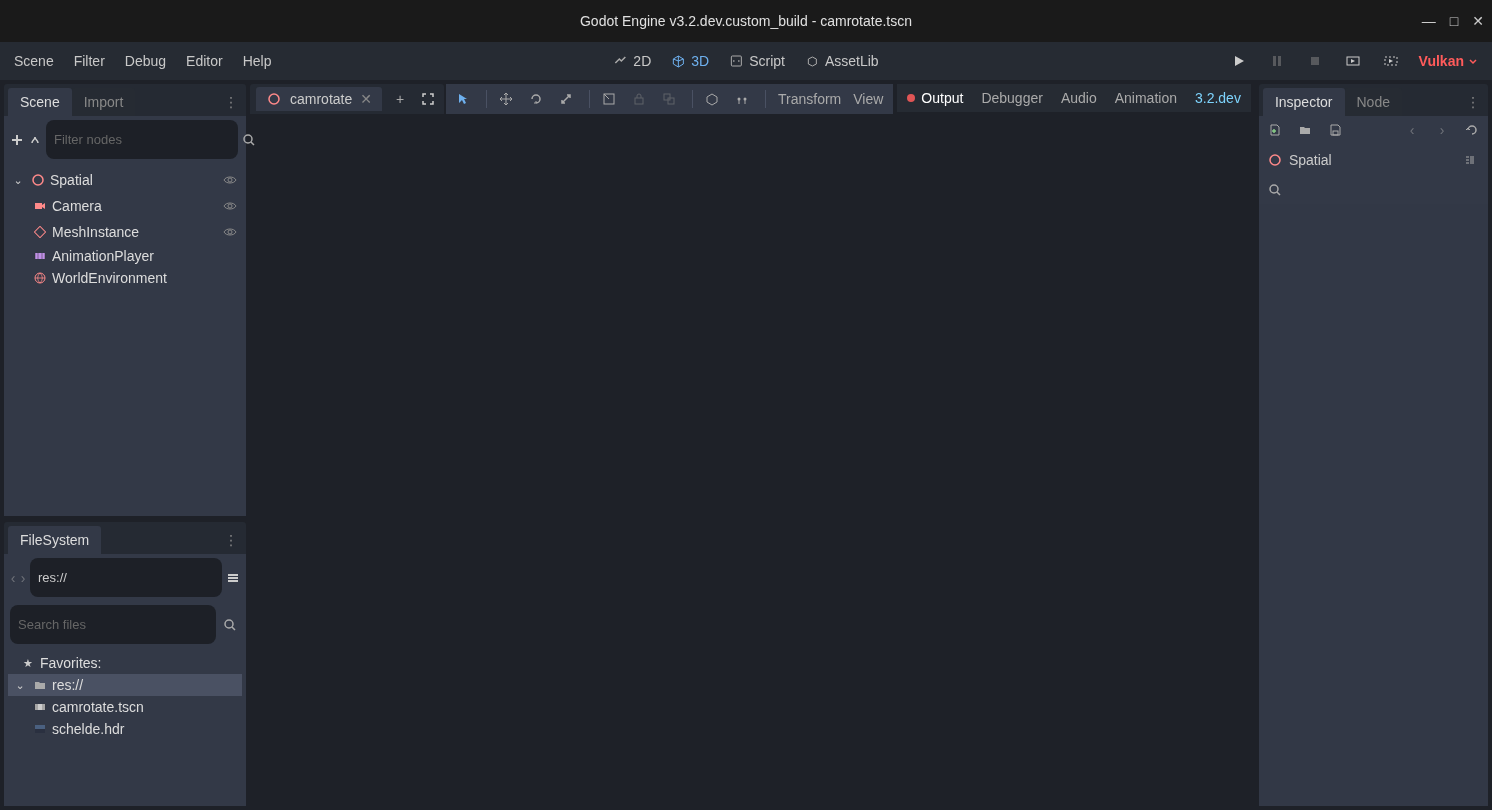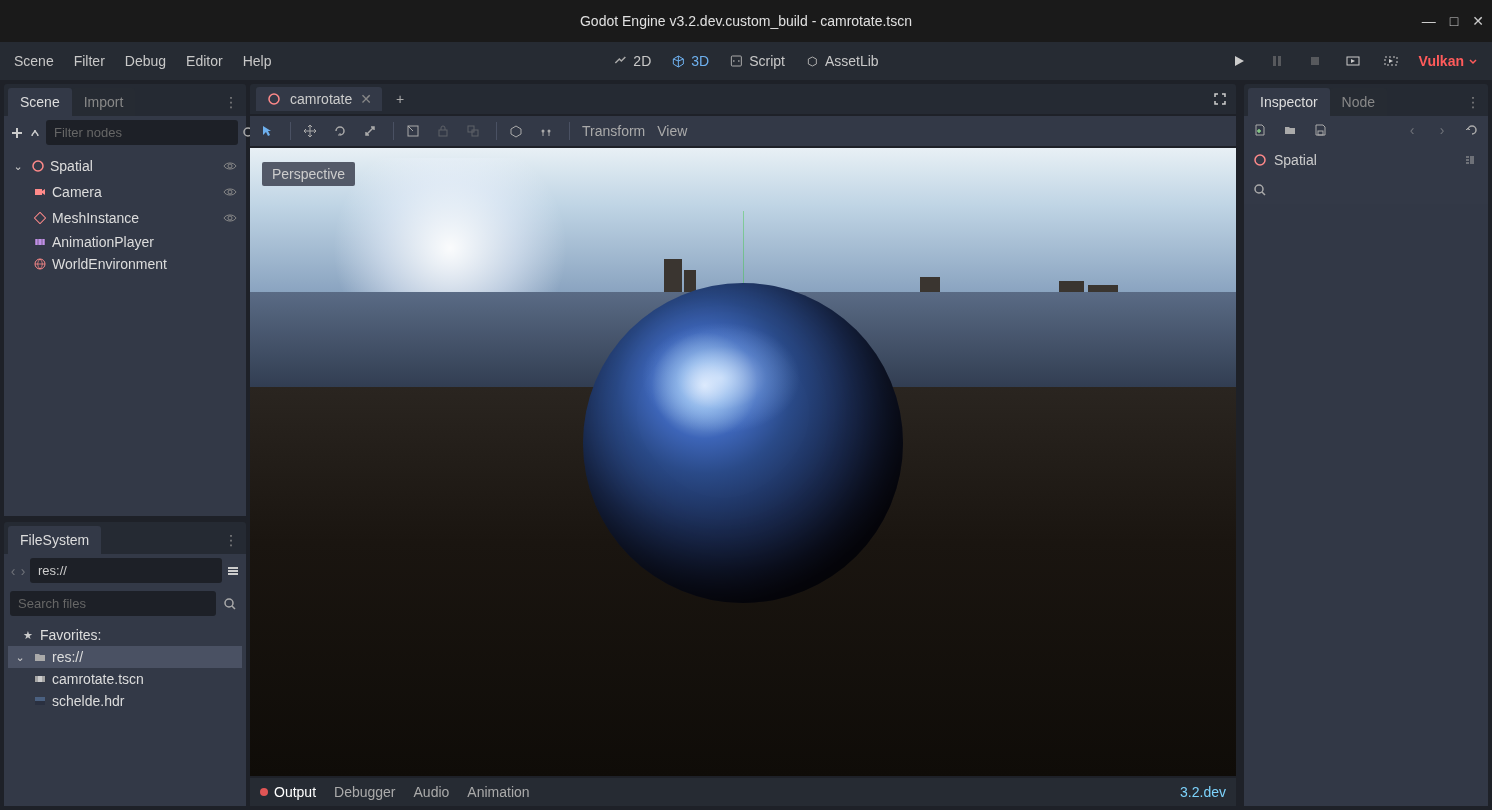--- a/index.html
+++ b/index.html
@@ -22,35 +22,35 @@
 
 .main { display: flex; height: calc(810px - 80px); background: #1e2128; }
 
 .left-panel { width: 250px; display: flex; flex-direction: column; gap: 6px; padding: 4px; }
 .panel { background: #252a33; border-radius: 3px; display: flex; flex-direction: column; }
 .panel-tabs { display: flex; align-items: center; padding: 4px 4px 0; position: relative; }
 .panel-tab { padding: 6px 12px; color: #888; cursor: pointer; background: #262b33; border-radius: 3px 3px 0 0; }
 .panel-tab.active { background: #333947; color: #ddd; }
 .panel-dots { position: absolute; right: 8px; color: #888; cursor: pointer; }
 .toolbar-row { display: flex; align-items: center; padding: 4px 6px; gap: 4px; background: #333947; }
-.filter-input { flex: 1; background: #1d2027; border: none; color: #ccc; padding: 5px 8px; border-radius: 3px; font-size: 13px; }
+.filter-input { flex: 1; background: #1d2027; border: none; color: #ccc; padding: 12px 8px; border-radius: 8px; font-size: 13px; }
 .filter-input::placeholder { color: #666; }
 .icon-btn { width: 20px; height: 20px; display: inline-flex; align-items: center; justify-content: center; color: #aaa; cursor: pointer; }
 
 .tree { padding: 4px; flex: 1; overflow: auto; background: #333947; }
 .tree-row { display: flex; align-items: center; padding: 3px 2px; gap: 4px; cursor: pointer; }
 .tree-row.selected { background: #2d3340; }
 .tree-icon { width: 16px; height: 16px; display: inline-flex; align-items: center; justify-content: center; font-size: 11px; }
 .tree-label { flex: 1; color: #ddd; }
 .eye { margin-left: auto; color: #888; }
 
 .scene-panel { flex: 0 0 432px; }
 .fs-panel { flex: 1; }
 
-.center-panel { flex: 1; display: flex; flex-direction: column; padding: 4px 4px 4px 0; gap: 2px; }
+.center-panel { flex: 1; display: flex; flex-direction: row; padding: 4px 4px 4px 0; gap: 2px; }
 .scene-tabs { height: 30px; display: flex; align-items: center; gap: 8px; padding: 0 6px; background: #252a33; border-radius: 3px 3px 0 0; }
 .scene-tab { display: flex; align-items: center; gap: 8px; background: #333947; padding: 4px 10px; border-radius: 3px 3px 0 0; }
 .close-x { color: #888; cursor: pointer; }
 .expand-icon { margin-left: auto; color: #aaa; cursor: pointer; }
 
 .viewport-toolbar { height: 30px; background: #333947; display: flex; align-items: center; gap: 12px; padding: 0 10px; }
 .vt-icon { width: 18px; color: #aaa; cursor: pointer; text-align: center; }
 .vt-sep { width: 1px; height: 18px; background: #4a5163; }
 .vt-label { color: #aaa; cursor: pointer; }
 

